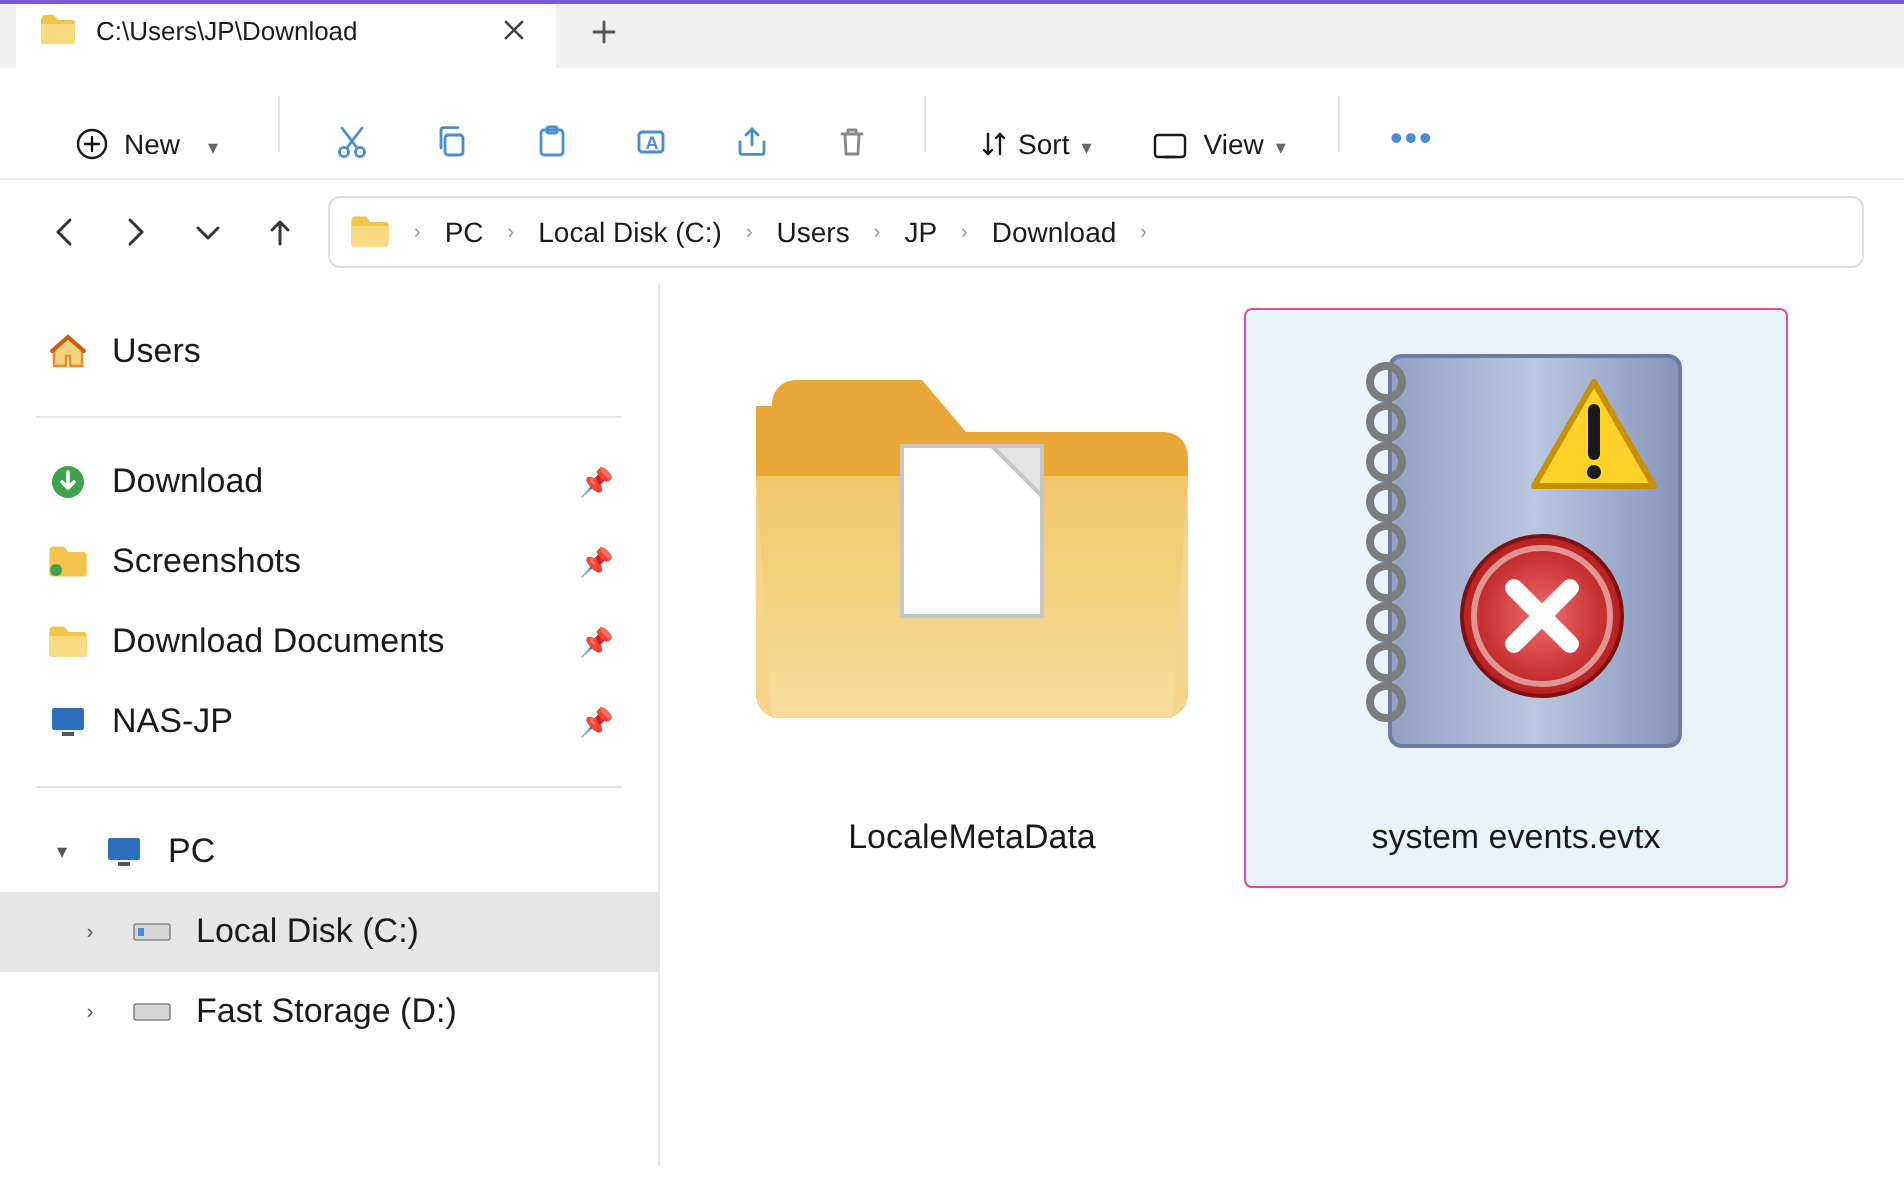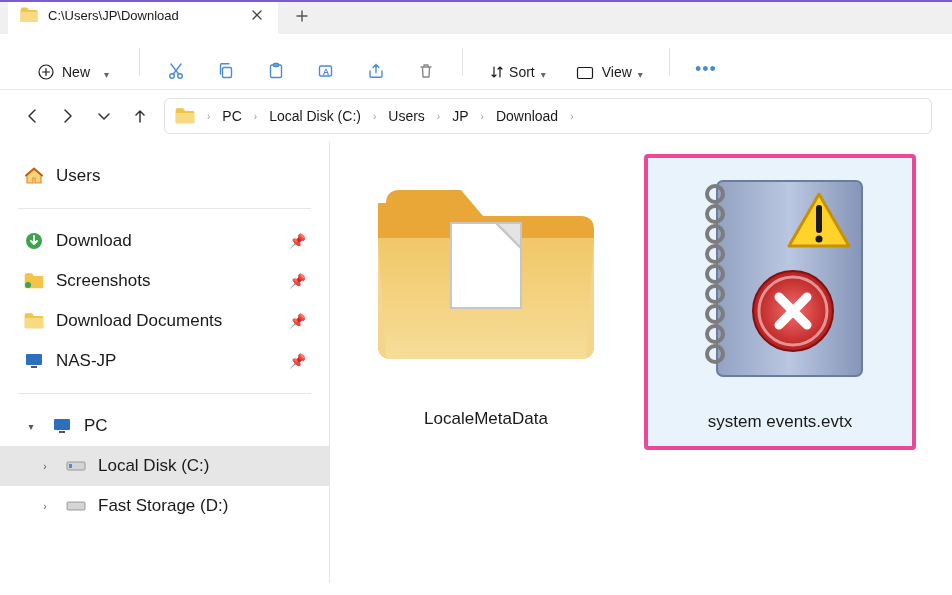--- a/index.html
+++ b/index.html
@@ -31,23 +31,23 @@
     .content { display: flex; height: calc(100% - 44px - 56px - 52px); }
     .sidebar { width: 330px; border-right: 1px solid #e5e5e5; padding: 14px 0; overflow: auto; }
     .side-item { display: flex; align-items: center; height: 40px; padding: 0 22px; gap: 10px; cursor: pointer; position: relative; font-size: 17px; }
     .side-item.selected { background: #e6e6e6; }
     .side-item .pin { position: absolute; right: 22px; color: #888; font-size: 14px; }
     .side-item .expand { font-size: 10px; color: #555; width: 18px; text-align: center; }
     .side-item.level1 { padding-left: 36px; }
     .side-sep { height: 1px; background: #e6e6e6; margin: 12px 18px; }
     .side-iconbox { width: 24px; height: 24px; display: flex; align-items: center; justify-content: center; flex-shrink: 0; }
     
-    .main { flex: 1; padding: 12px 20px; display: flex; gap: 22px; align-items: flex-start; }
+    .main { flex: 1; padding: 12px 20px; display: flex; align-items: flex-start; }
     .file-item { width: 272px; border: 1px solid transparent; border-radius: 4px; padding: 8px 6px 14px 6px; display: flex; flex-direction: column; align-items: center; gap: 16px; cursor: pointer; }
-    .file-item.selected { border: 4px solid #ec4899; background: #e9f3fb; }
+    .file-item.selected { border: 1px solid #ec4899; background: #e9f3fb; }
     .file-icon-large { width: 240px; height: 230px; display: flex; align-items: center; justify-content: center; }
     .file-label { font-size: 17px; color: #1a1a1a; text-align: center; }
     
     svg { display: block; }
   </style>
 </head>
 <body>
 
 <div class="tabbar">
   <div class="tab">

